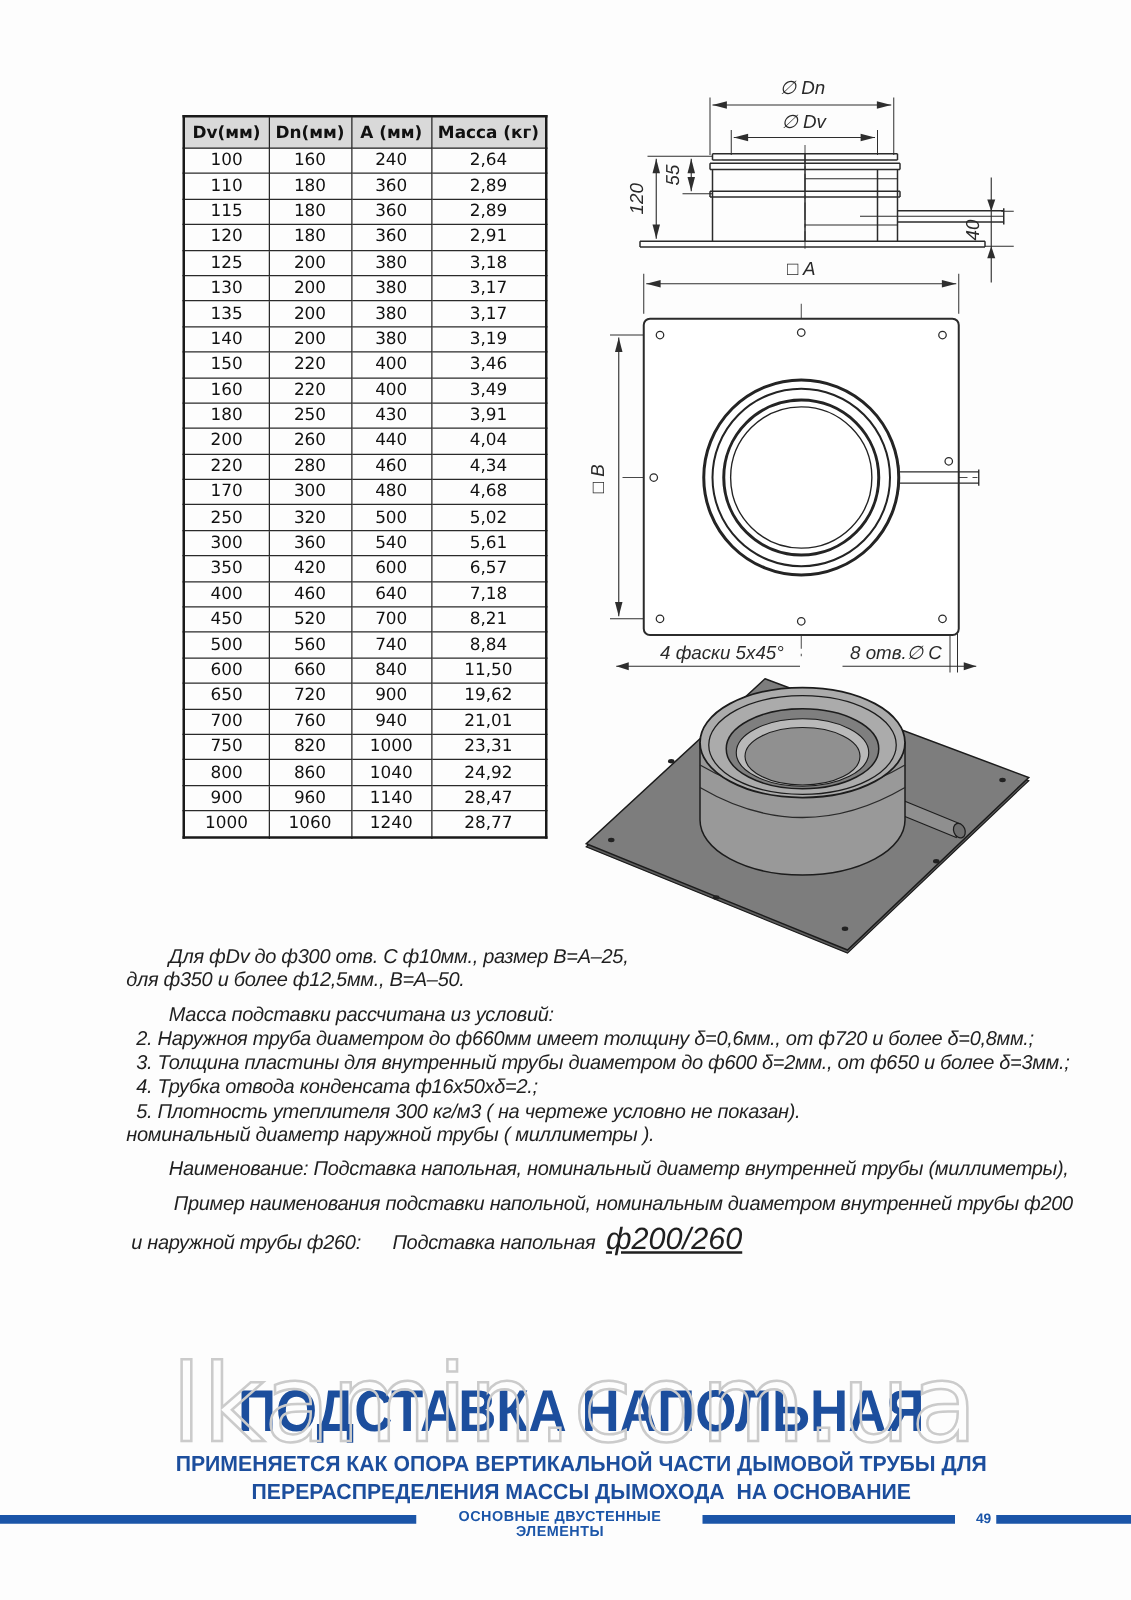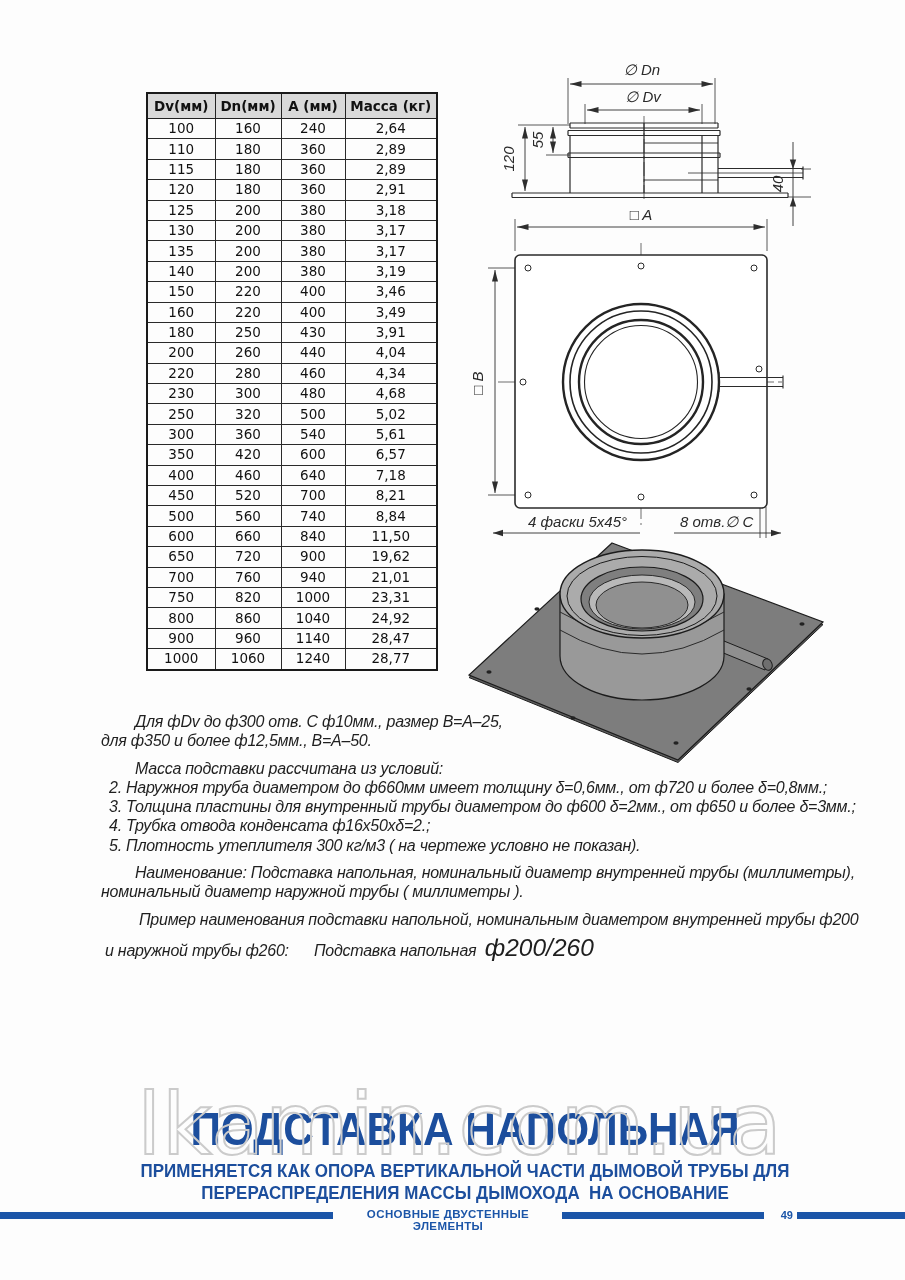--- a/index.html
+++ b/index.html
@@ -20,21 +20,21 @@
   .dwg line,.dwg path,.dwg rect,.dwg circle,.dwg polyline{vector-effect:none;}
   .dim-text{font-family:"Liberation Sans",sans-serif;font-style:italic;font-size:15px;fill:#2a2a2a;}
 
   
   .notes{position:absolute;left:95px;top:712px;width:742px;
          font-family:"Liberation Sans",sans-serif;font-style:italic;
          font-size:16px;line-height:19.3px;color:#1f1f1f;letter-spacing:-0.25px;}
   .note-line{white-space:nowrap;}
   .note-line.gap{margin-top:8px;}
   .example-line{margin-top:9px;margin-left:10px;white-space:nowrap;}
-  .example-line .big{font-size:24.5px;letter-spacing:0;}
+  .example-line .big{font-size:24.5px;letter-spacing:0;text-decoration:underline;}
 
   
   .watermark{position:absolute;left:105px;top:1074px;width:710px;text-align:center;
              font-family:"DejaVu Sans",sans-serif;font-size:86px;font-weight:500;
              color:transparent;-webkit-text-stroke:2px #cbcbcb;letter-spacing:1px;
              z-index:3;pointer-events:none;}
   .page-title{position:absolute;left:25px;top:1101px;width:880px;margin:0;text-align:center;
               font-family:"Liberation Sans",sans-serif;font-weight:bold;font-size:47px;
               color:#1c4e9d;transform:scaleX(.9);z-index:2;}
   .subtitle{position:absolute;left:25px;top:1161px;width:880px;text-align:center;
@@ -146,21 +146,21 @@
           <td>440</td>
           <td>4,04</td>
         </tr>
         <tr>
           <td>220</td>
           <td>280</td>
           <td>460</td>
           <td>4,34</td>
         </tr>
         <tr>
-          <td>230</td>
+          <td>170</td>
           <td>300</td>
           <td>480</td>
           <td>4,68</td>
         </tr>
         <tr>
           <td>250</td>
           <td>320</td>
           <td>500</td>
           <td>5,02</td>
         </tr>
@@ -354,29 +354,29 @@
       <ellipse cx="180" cy="62" rx="82" ry="44" fill="#ababab" stroke="#1c1c1c" stroke-width="1.4"></ellipse>
       <ellipse cx="180" cy="64" rx="75" ry="39.5" fill="none" stroke="#1c1c1c" stroke-width="1"></ellipse>
       <ellipse cx="180" cy="67" rx="61" ry="32" fill="#7f7f7f" stroke="#1c1c1c" stroke-width="1.2"></ellipse>
       <ellipse cx="180" cy="70" rx="53" ry="27" fill="#b9b9b9" stroke="#1c1c1c" stroke-width="0.9"></ellipse>
       <ellipse cx="180" cy="73" rx="46" ry="23" fill="#909090" stroke="#1c1c1c" stroke-width="0.9"></ellipse>
     </g>
   </svg>
 
   <div class="notes">
     <div>
-        <div class="note-line" style="margin-left: 40px;">Для фDv до ф300 отв. С ф10мм., размер В=А–25,</div>
+        <div class="note-line" style="margin-left: 40px; margin-top: 44px;">Для фDv до ф300 отв. С ф10мм., размер В=А–25,</div>
         <div class="note-line" style="margin-left: 6px;">для ф350 и более ф12,5мм., В=А–50.</div>
         <div class="note-line gap" style="margin-left: 40px;">Масса подставки рассчитана из условий:</div>
         <div class="note-line" style="margin-left: 14px;">2. Наружноя труба диаметром до ф660мм имеет толщину δ=0,6мм., от ф720 и более δ=0,8мм.;</div>
         <div class="note-line" style="margin-left: 14px; text-align: center;">3. Толщина пластины для внутренный трубы диаметром до ф600 δ=2мм., от ф650 и более δ=3мм.;</div>
         <div class="note-line" style="margin-left: 14px;">4. Трубка отвода конденсата ф16х50хδ=2.;</div>
         <div class="note-line" style="margin-left: 14px;">5. Плотность утеплителя 300 кг/м3 ( на чертеже условно не показан).</div>
+        <div class="note-line" style="margin-left: 6px;">номинальный диаметр наружной трубы ( миллиметры ).</div>
         <div class="note-line gap" style="margin-left: 40px;">Наименование: Подставка напольная, номинальный диаметр внутренней трубы  (миллиметры),</div>
-        <div class="note-line" style="margin-left: 6px;">номинальный диаметр наружной трубы ( миллиметры ).</div>
         <div class="note-line gap" style="margin-left: 44px;">Пример наименования подставки напольной, номинальным диаметром внутренней трубы ф200</div>
       </div>
     <div class="example-line">
       <span>и наружной трубы ф260:&nbsp;&nbsp;&nbsp;&nbsp;&nbsp; Подставка напольная&nbsp;&nbsp;</span><span class="big">ф200/260</span>
     </div>
   </div>
 
   <h1 class="page-title">ПОДСТАВКА НАПОЛЬНАЯ</h1>
   <div class="subtitle">
     <div>ПРИМЕНЯЕТСЯ КАК ОПОРА ВЕРТИКАЛЬНОЙ ЧАСТИ ДЫМОВОЙ ТРУБЫ ДЛЯ</div>

